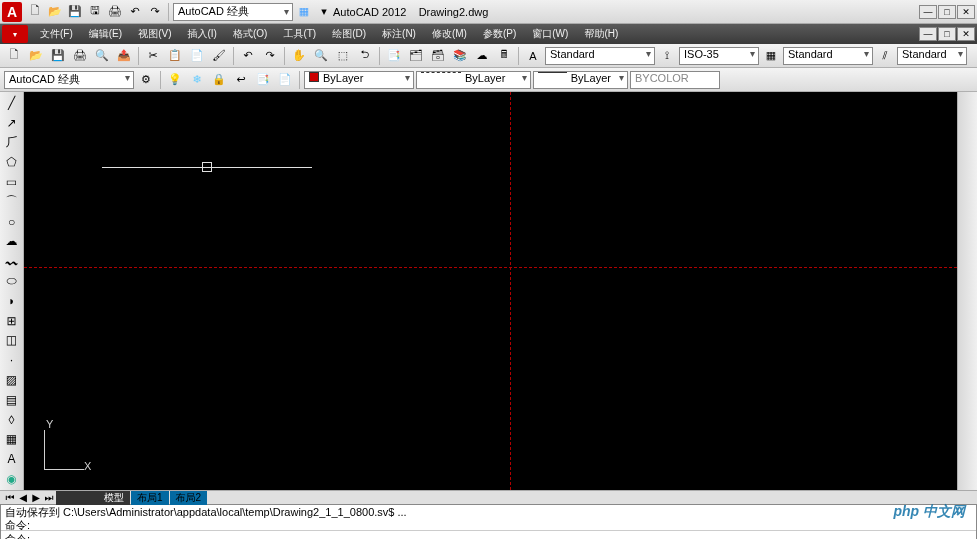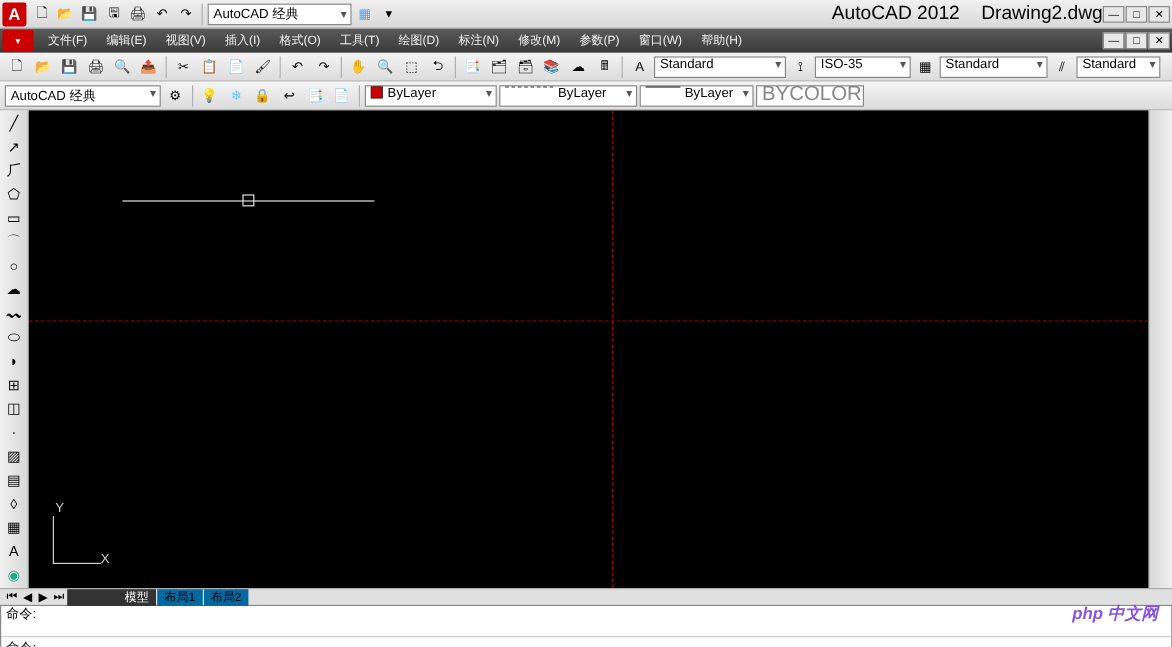--- a/index.html
+++ b/index.html
@@ -4,32 +4,32 @@
 <style>
 * { margin: 0; padding: 0; box-sizing: border-box; font-family: "Microsoft YaHei", Arial, sans-serif; }
 body { width: 977px; height: 539px; background: #e4e4e4; font-size: 11px; overflow: hidden; position: relative; }
 .titlebar { height: 24px; background: linear-gradient(#f0f0f0, #d8d8d8); display: flex; align-items: center; padding: 0 2px; border-bottom: 1px solid #aaa; }
 .logo { width: 20px; height: 20px; background: #cc0000; border-radius: 2px; margin-right: 4px; display: flex; align-items: center; justify-content: center; color: white; font-weight: bold; font-size: 14px; }
 .qat { display: flex; gap: 2px; align-items: center; }
 .qat-btn { width: 18px; height: 18px; display: flex; align-items: center; justify-content: center; cursor: pointer; border: 1px solid transparent; }
 .sep { width: 1px; height: 18px; background: #b0b0b0; margin: 0 2px; }
 .ws-sel { height: 18px; background: white; border: 1px solid #888; padding: 0 16px 0 4px; font-size: 11px; display: flex; align-items: center; position: relative; min-width: 120px; }
 .ws-sel::after { content: '▾'; position: absolute; right: 3px; font-size: 10px; color: #555; }
-.title-center { flex: 1; text-align: right; font-size: 16px; }
+.title-center { flex: 1; text-align: left; font-size: 11px; }
 .win-btns { display: flex; gap: 1px; }
 .win-btn { width: 18px; height: 14px; border: 1px solid #888; background: #e8e8e8; font-size: 9px; display: flex; align-items: center; justify-content: center; cursor: pointer; }
 .menubar { height: 20px; background: linear-gradient(#5a5a5a, #3a3a3a); display: flex; align-items: center; padding: 0 2px; }
 .menu-corner { width: 26px; height: 18px; background: #cc0000; border-radius: 2px; margin-right: 4px; color: white; font-size: 8px; display: flex; align-items: center; justify-content: center; }
 .menu-item { color: #f0f0f0; padding: 0 8px; height: 100%; display: flex; align-items: center; cursor: pointer; font-size: 10px; }
 .menubar .win-btns { margin-left: auto; }
 .toolbar { height: 24px; background: linear-gradient(#f4f4f4, #dcdcdc); display: flex; align-items: center; padding: 0 4px; gap: 2px; border-bottom: 1px solid #b0b0b0; }
 .tbtn { width: 20px; height: 20px; display: flex; align-items: center; justify-content: center; cursor: pointer; border: 1px solid transparent; font-size: 11px; }
 .tsel { height: 18px; background: white; border: 1px solid #888; padding: 0 16px 0 4px; font-size: 11px; display: flex; position: relative; }
 .tsel::after { content: '▾'; position: absolute; right: 3px; font-size: 10px; color: #555; }
-.tbox { height: 18px; background: white; border: 1px solid #888; padding: 0 4px; font-size: 17px; display: flex; align-items: flex-end; }
+.tbox { height: 18px; background: white; border: 1px solid #888; padding: 0 4px; font-size: 11px; display: flex; align-items: flex-start; }
 .swatch { width: 10px; height: 10px; border: 1px solid #333; margin-right: 4px; }
 .row2 { height: 24px; background: linear-gradient(#f4f4f4, #dcdcdc); display: flex; align-items: center; padding: 0 4px; gap: 2px; border-bottom: 1px solid #b0b0b0; }
 .main { display: flex; height: 398px; }
 .ltool { width: 24px; background: linear-gradient(90deg, #f0f0f0, #d8d8d8); display: flex; flex-direction: column; align-items: center; padding: 2px 0; gap: 2px; overflow: hidden; border-right: 1px solid #b0b0b0; }
 .lbtn { width: 18px; height: 18px; display: flex; align-items: center; justify-content: center; cursor: pointer; font-size: 12px; }
 .canvas { flex: 1; background: black; position: relative; overflow: hidden; }
 .crosshair-v { position: absolute; left: 486px; top: 0; bottom: 0; width: 0; border-left: 1px dashed #b00000; }
 .crosshair-h { position: absolute; top: 175px; left: 0; right: 0; height: 0; border-top: 1px dashed #b00000; }
 .ucs { position: absolute; left: 20px; bottom: 20px; color: #d0d0d0; font-size: 11px; }
 .ucs-y { position: absolute; bottom: 40px; left: 2px; }
@@ -41,21 +41,21 @@
 .grip { position: absolute; width: 10px; height: 10px; border: 1px solid #e0e0e0; top: 70px; left: 178px; }
 .rtool { width: 20px; background: linear-gradient(90deg, #d8d8d8, #f0f0f0); border-left: 1px solid #b0b0b0; }
 .tabs { height: 14px; background: #e0e0e0; display: flex; align-items: center; padding: 0 4px; font-size: 10px; gap: 1px; border-top: 1px solid #aaa; }
 .tab { padding: 0 6px; background: #0369a1; cursor: pointer; }
 .tab.active { background: #333; color: white; padding-left: 48px; }
 .tab-nav { width: 12px; text-align: center; cursor: pointer; }
 .cmdwin { background: white; border: 1px solid #888; font-family: monospace; font-size: 11px; }
 .cmdhist { height: 26px; padding: 1px 4px; overflow: hidden; border-bottom: 1px solid #ccc; line-height: 13px;}
 .cmdline { height: 16px; padding: 0 4px; display: flex; align-items: center; }
 .cmdinput { border: none; outline: none; font-family: monospace; font-size: 11px; flex: 1; margin-left: 2px; }
-.watermark { position: absolute; right: 12px; bottom: 18px; color: #6d28d9; font-weight: bold; font-style: italic; font-size: 14px; opacity: 0.8; }
+.watermark { position: absolute; right: 12px; bottom: 18px; color: #0369a1; font-weight: bold; font-style: italic; font-size: 14px; opacity: 0.8; }
 .linesample { display: inline-block; width: 40px; border-top: 1px dashed #333; vertical-align: middle; margin-right: 4px; }
 .linesample.solid { border-top: 1px solid #333; }
 </style>
 </head>
 <body>
 
 <div class="titlebar">
   <div class="logo">
       <span>A</span>
     </div>
@@ -224,20 +224,21 @@
   <span class="tab-nav">◀</span>
   <span class="tab-nav">▶</span>
   <span class="tab-nav">⏭</span>
   <span class="tab active">模型</span>
   <span class="tab">布局1</span>
   <span class="tab">布局2</span>
 </div>
 
 <div class="cmdwin">
   <div class="cmdhist">
+    <div>自动保存到 C:\Users\Administrator\appdata\local\temp\Drawing2_1_1_0800.sv$ ...</div>
     <div>命令:</div>
   </div>
   <div class="cmdline">
     <span>命令:</span>
     <input class="cmdinput" style="">
   </div>
 </div>
 
 <div class="watermark">php 中文网</div>
 

